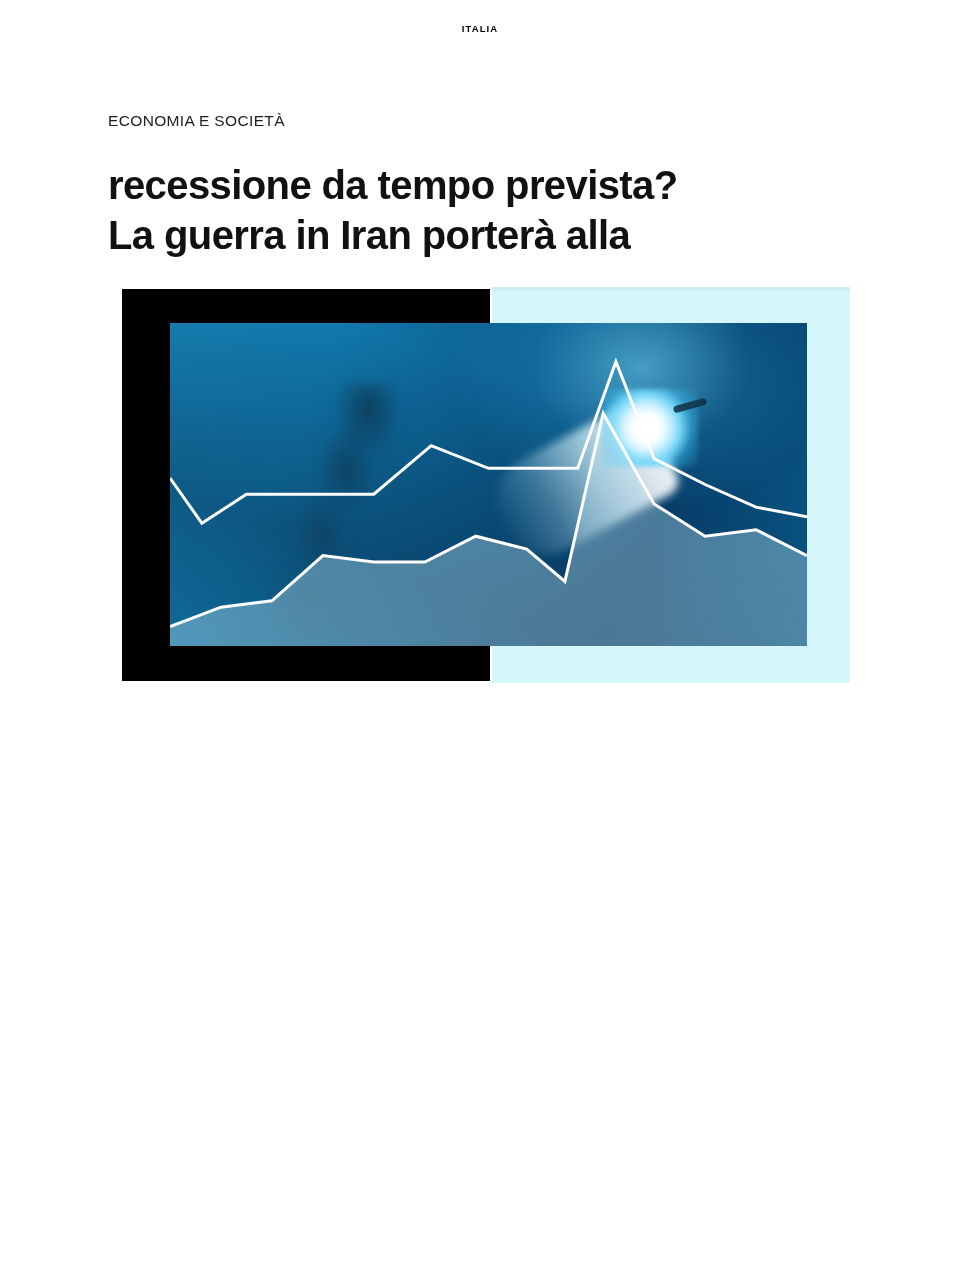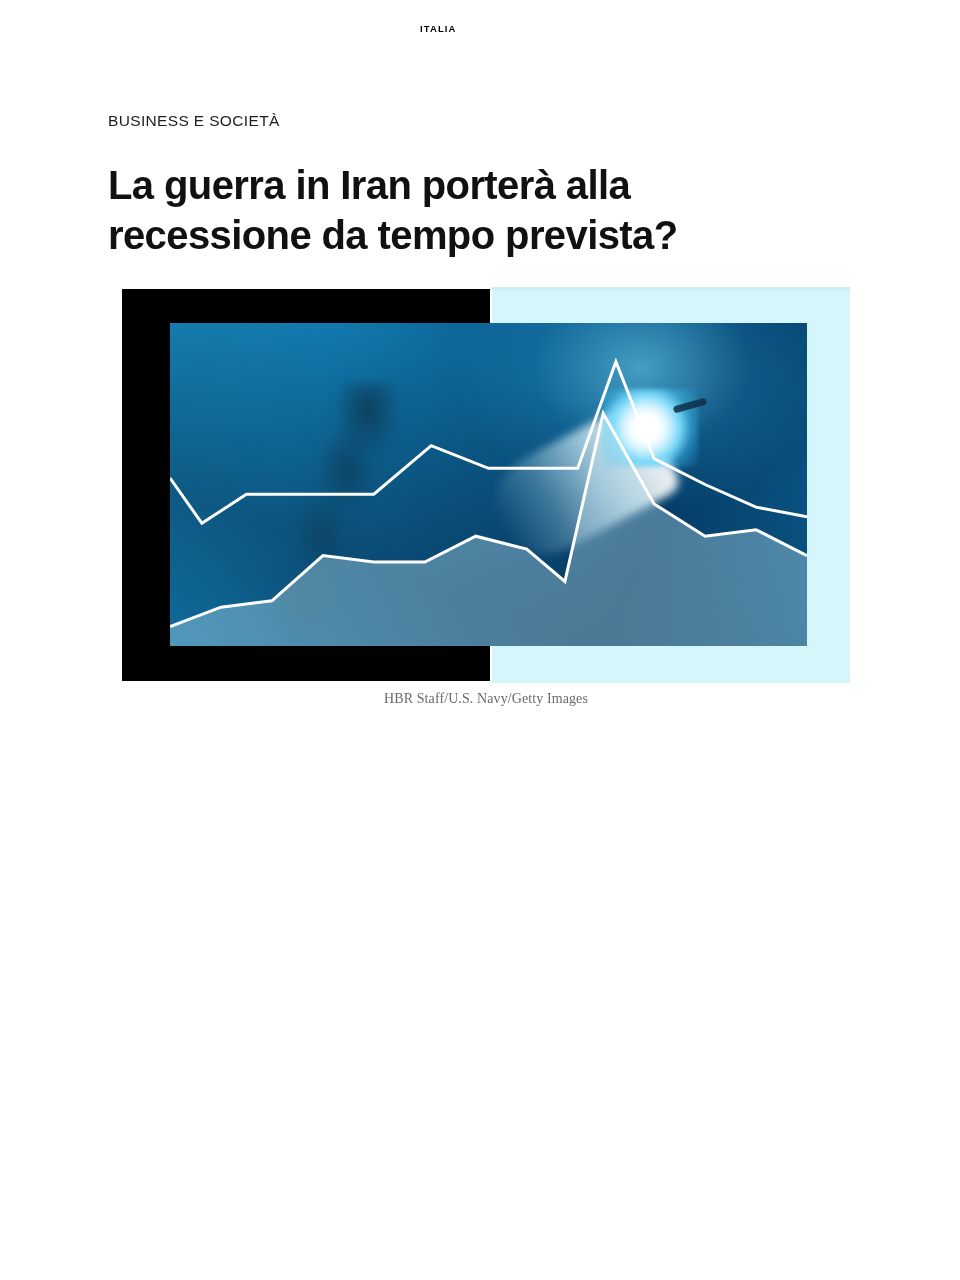--- a/index.html
+++ b/index.html
@@ -20,20 +20,21 @@
   .masthead {
     width: 960px;
     padding-top: 24px;
     display: flex;
     justify-content: center;
     align-items: flex-start;
   }
   .logo-wrap {
     width: 120px;
     display: flex;
+    flex-direction: column;
     align-items: center;
   }
   .logo-italia {
     font-family: "Liberation Sans", sans-serif;
     font-size: 9.5px;
     font-weight: 700;
     letter-spacing: 1.1px;
     color: #000;
     margin-bottom: 3px;
     line-height: 1;
@@ -224,25 +225,25 @@
 
 <div class="masthead">
   <div class="logo-wrap">
     <div class="logo-italia">ITALIA</div>
   </div>
 </div>
 
 <div class="article">
   <div class="article-inner">
 
-    <div class="kicker">BUSINESS E SOCIETÀ</div>
+    <div class="kicker">ECONOMIA E SOCIETÀ</div>
 
     <h1 class="headline">
+      <span>recessione da tempo prevista?</span>
       <span>La guerra in Iran porterà alla</span>
-      <span>recessione da tempo prevista?</span>
     </h1>
 
 
     <div class="hero">
       <div class="hero-cyan"></div>
       <div class="hero-cyan-top"></div>
       <div class="hero-black"></div>
 
       <div class="hero-photo">
         <div class="sky-a"></div>
@@ -253,17 +254,16 @@
         <div class="missile-body"></div>
 
         <svg class="chart-svg" id="chart-overlay" viewBox="0 0 637 323" preserveAspectRatio="none">
           <path id="chart-area-0" fill="rgba(190,225,240,0.38)" stroke="none" d=""></path>
           <path id="chart-line-0" fill="none" stroke="#ffffff" stroke-width="3" stroke-linejoin="miter" d="M0.0,155.0 L31.9,200.3 L76.4,171.2 L127.4,171.2 L203.8,171.2 L261.2,122.7 L318.5,145.3 L369.5,145.3 L407.7,145.3 L445.9,38.8 L484.1,135.7 L535.1,161.5 L586.0,184.1 L637.0,193.8"></path>
           <path id="chart-area-1" fill="rgba(190,225,240,0.38)" stroke="none" d="M0.0,303.6 L51.0,284.2 L101.9,277.8 L152.9,232.6 L203.8,239.0 L254.8,239.0 L305.8,213.2 L356.7,226.1 L394.9,258.4 L433.2,90.4 L484.1,180.9 L535.1,213.2 L586.0,206.7 L637.0,232.6 L637,323 L0,323 Z"></path>
           <path id="chart-line-1" fill="none" stroke="#ffffff" stroke-width="3" stroke-linejoin="miter" d="M0.0,303.6 L51.0,284.2 L101.9,277.8 L152.9,232.6 L203.8,239.0 L254.8,239.0 L305.8,213.2 L356.7,226.1 L394.9,258.4 L433.2,90.4 L484.1,180.9 L535.1,213.2 L586.0,206.7 L637.0,232.6"></path>
         </svg>
       </div>
 
-      <div class="hero-caption">HBR Staff/U.S. Navy/Getty Images</div>
     </div>
 
   </div>
 </div>
 
 </body></html>

